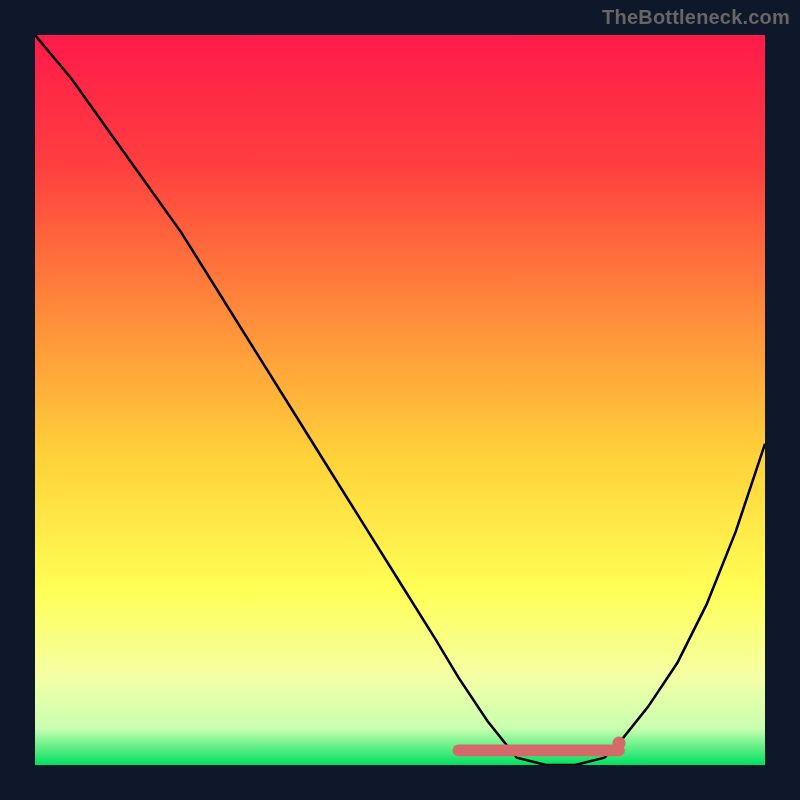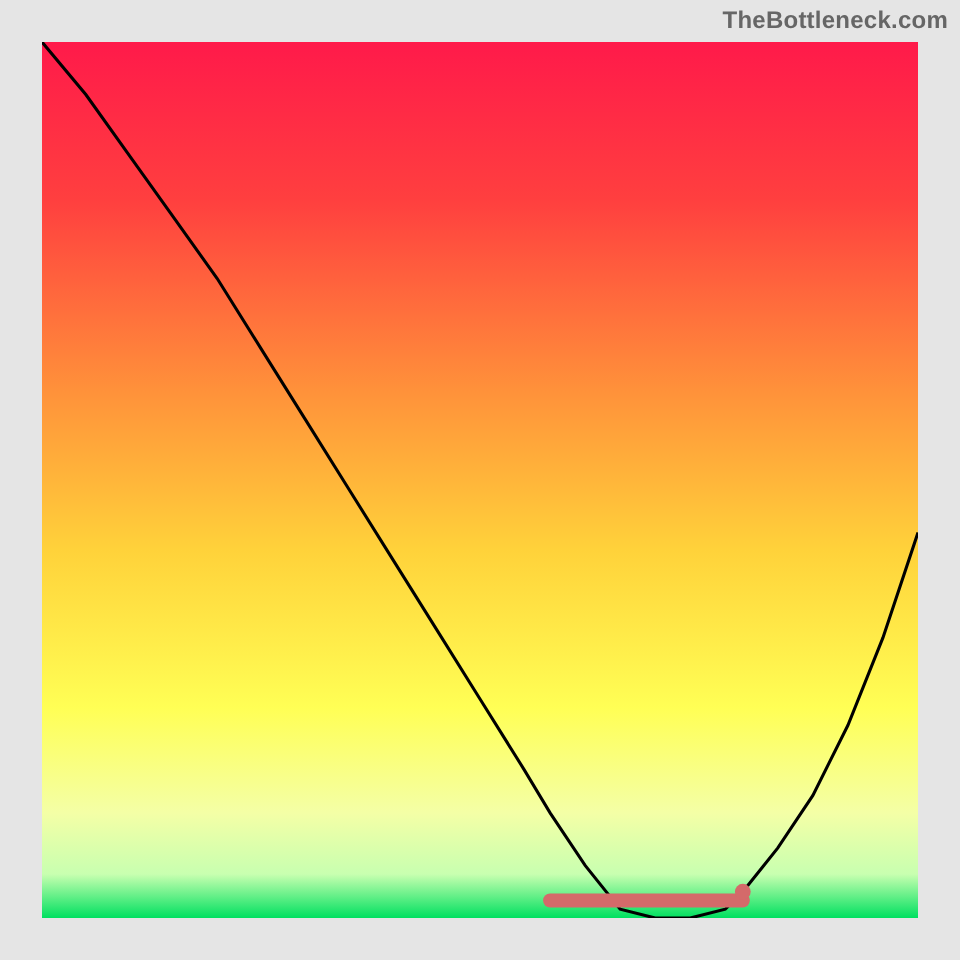--- a/index.html
+++ b/index.html
@@ -8,21 +8,21 @@
     background: #000;
     width: 800px;
     height: 800px;
     overflow: hidden;
     font-family: Arial, Helvetica, sans-serif;
   }
   .frame {
     position: relative;
     width: 800px;
     height: 800px;
-    background: #e5e5e5;
+    background: #0f172a;
   }
   .attribution {
     position: absolute;
     top: 6px;
     right: 10px;
     color: #666;
     font-size: 20px;
     font-weight: bold;
     letter-spacing: 0.2px;
   }

